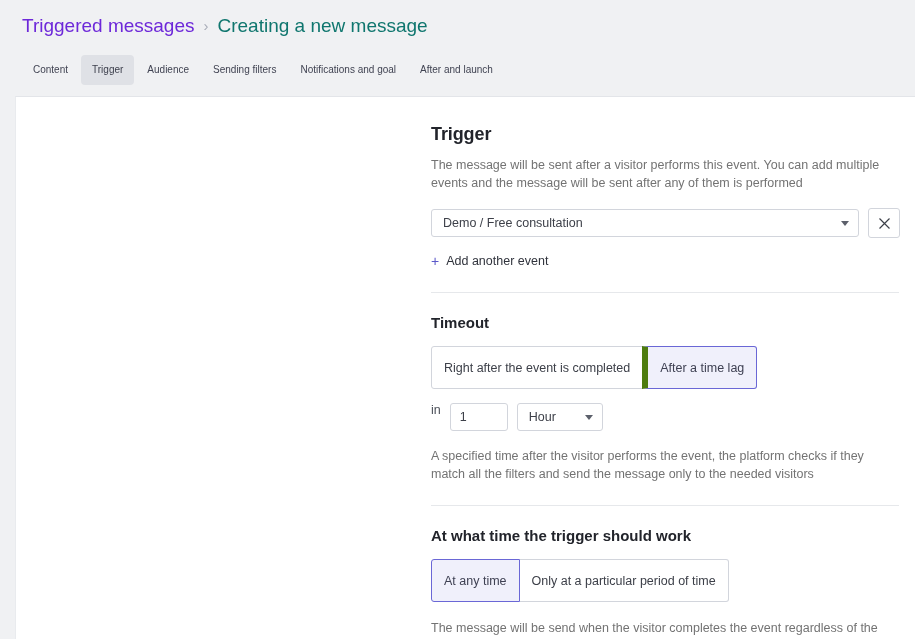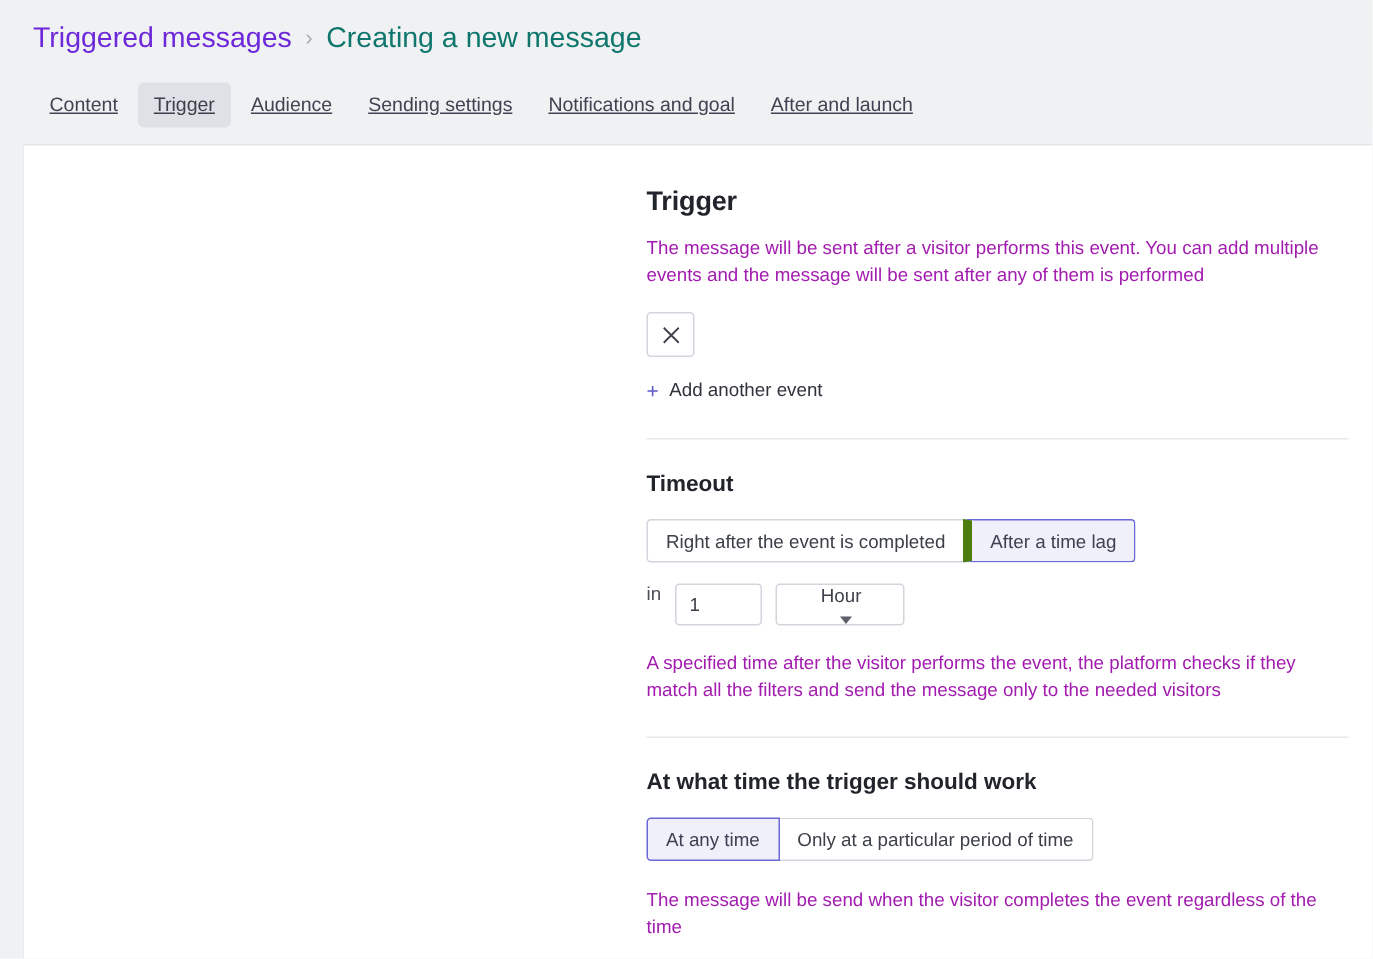--- a/index.html
+++ b/index.html
@@ -44,29 +44,28 @@
 
   
   .tabs {
     display: flex;
     align-items: center;
     gap: 2px;
     margin-top: 16px;
     padding-left: 0;
   }
   .tab {
-    font-size: 13px;
+    font-size: 10px;
     line-height: 16px;
     color: #404352;
     padding: 7px 11px;
     border-radius: 4px;
     white-space: nowrap;
     cursor: pointer;
     background: transparent;
-    text-decoration: underline;
   }
   .tab.active {
     background: #dfe1e6;
     color: #3c3f4c;
   }
 
   
   .panel {
     margin: 11px 0 0 15px;
     background: #ffffff;
@@ -95,21 +94,21 @@
   h3.sub-title {
     font-size: 15px;
     line-height: 19px;
     font-weight: 700;
     margin: 0 0 14px 0;
     color: #22242b;
   }
   p.desc {
     font-size: 12.5px;
     line-height: 18px;
-    color: #a21caf;
+    color: #737373;
     margin: 0 0 16px 0;
     max-width: 468px;
   }
   p.desc.tight { margin-bottom: 0; }
 
   
   .event-row {
     display: flex;
     align-items: center;
     gap: 9px;
@@ -184,21 +183,21 @@
   .toggle-btn {
     font-size: 12.5px;
     line-height: 16px;
     padding: 6px 12px;
     border: 1px solid #d2d5dc;
     background: #fff;
     color: #3d4049;
     cursor: pointer;
     white-space: nowrap;
     box-sizing: border-box;
-    height: 29px;
+    height: 43px;
     display: flex;
     align-items: center;
   }
   .toggle-btn:first-child {
     border-radius: 3px 0 0 3px;
   }
   .toggle-btn:last-child {
     border-radius: 0 3px 3px 0;
     border-left: 0;
   }
@@ -246,51 +245,54 @@
     border: 1px solid #d2d5dc;
     border-radius: 3px;
     background: #fff;
     display: flex;
     align-items: center;
     padding: 0 9px 0 11px;
     box-sizing: border-box;
     font-size: 12.5px;
     color: #3d4049;
     cursor: pointer;
-    flex-direction: column;
   }
   .unit-select .value { flex: 1; }
 </style>
 </head>
 <body>
 
 <div class="header">
   <div class="breadcrumb">
     <span class="crumb-current">Triggered messages</span>
     <span class="crumb-sep">›</span>
     <span class="crumb-next">Creating a new message</span>
   </div>
 
   <div class="tabs">
     <div class="tab">Content</div>
     <div class="tab active">Trigger</div>
     <div class="tab">Audience</div>
-    <div class="tab">Sending settings</div>
+    <div class="tab">Sending filters</div>
     <div class="tab">Notifications and goal</div>
     <div class="tab">After and launch</div>
   </div>
 </div>
 
 <div class="panel">
   <div class="form">
 
     <h2 class="section-title">Trigger</h2>
     <p class="desc">The message will be sent after a visitor performs this event. You can add multiple events and the message will be sent after any of them is performed</p>
 
     <div class="event-row">
+      <div class="select-box">
+        <span class="value">Demo / Free consultation</span>
+        <span class="caret"></span>
+      </div>
       <div class="icon-btn">
         <span>
           <svg width="13" height="13" viewBox="0 0 13 13" aria-hidden="true">
             <path d="M1.5 1.5 L11.5 11.5 M11.5 1.5 L1.5 11.5" stroke="#3d4049" stroke-width="1.2" fill="none"></path>
           </svg>
         </span>
       </div>
     </div>
 
     <div class="add-link">

